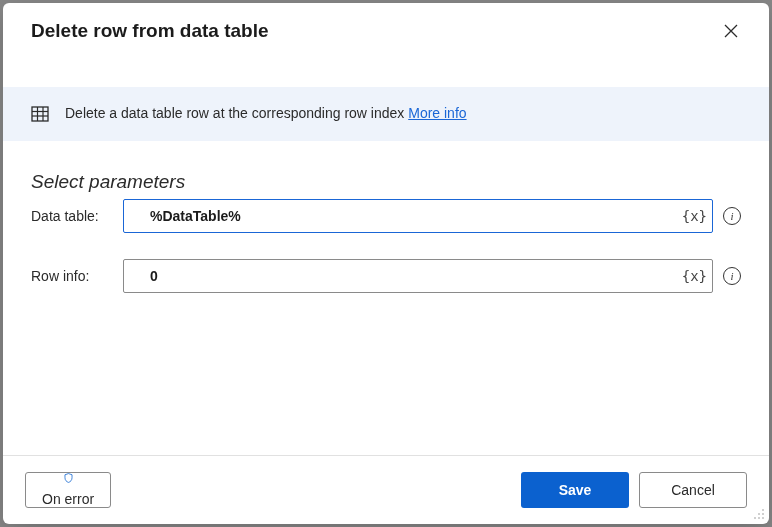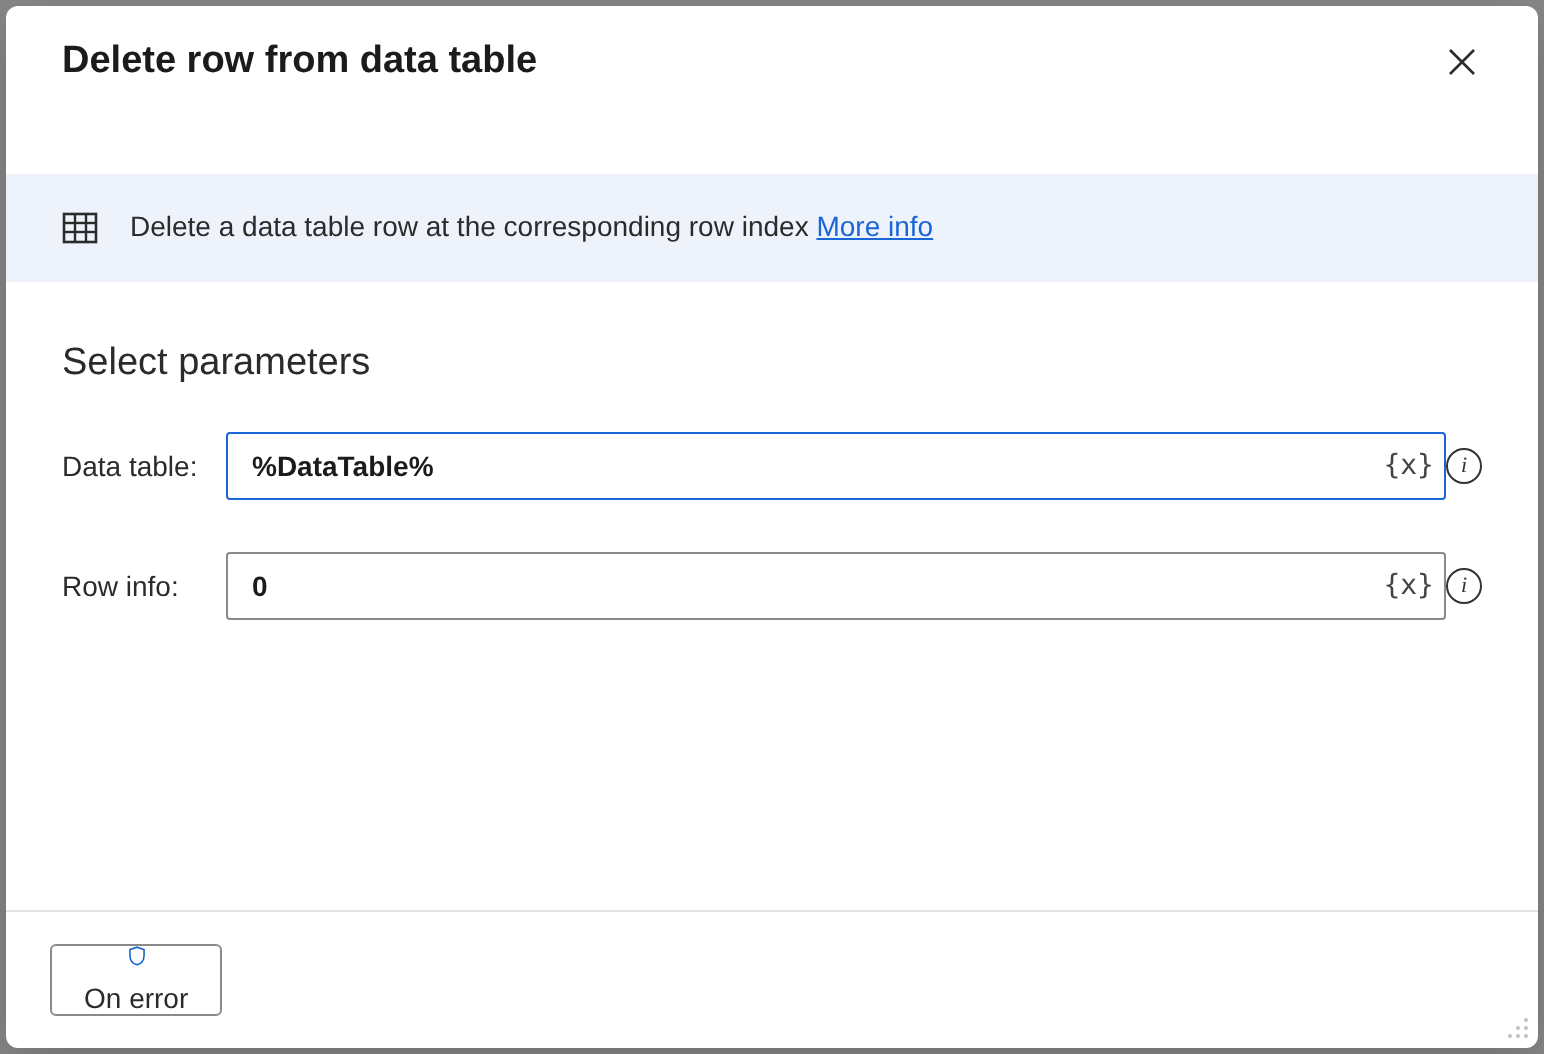--- a/index.html
+++ b/index.html
@@ -53,41 +53,43 @@
   .info-bar a { color: #1a66d6; text-decoration: underline; cursor:pointer; }
   .table-icon { width:18px; height:18px; flex-shrink:0; color:#2b2b2b; }
   .body {
     padding: 30px 28px 10px 28px;
     flex: 1;
   }
   .section-title {
     font-size: 19px;
     font-weight: 400;
     color: #2b2b2b;
-    margin-bottom: 23px;
+    margin-bottom: 6px;
+    font-style: italic;
   }
   .param-row {
     display: flex;
     align-items: center;
     margin-bottom: 26px;
+    gap: 10px;
   }
   .param-label {
     width: 82px;
     font-size: 14px;
     color: #2b2b2b;
     flex-shrink:0;
   }
   .input-wrap {
     flex: 1;
     position: relative;
   }
   .param-input {
     width: 100%;
     height: 34px;
-    padding: 0 34px 0 12px;
+    padding: 0 34px 0 26px;
     font-size: 14px;
     font-weight: 600;
     color: #1b1b1b;
     border: 1px solid #8a8a8a;
     border-radius: 2px;
     outline: none;
     font-family: inherit;
   }
   .param-input.focused {
     border: 1.5px solid #1a66d6;
@@ -204,20 +206,24 @@
     </div>
   </div>
 
   <div class="footer">
     <button class="on-error-btn">
       <svg class="shield-icon" viewBox="0 0 15 17">
         <path d="M7.5 1 L13.5 3 V8 C13.5 12 11 15 7.5 16 C4 15 1.5 12 1.5 8 V3 Z" fill="none" stroke="currentColor" stroke-width="1.3"></path>
       </svg>
       <span>On error</span>
     </button>
+    <div class="footer-right">
+      <button class="btn btn-primary">Save</button>
+      <button class="btn btn-secondary">Cancel</button>
+    </div>
   </div>
 
   <svg class="resize-grip" viewBox="0 0 14 14">
     <circle cx="12" cy="4" r="1" fill="#666"></circle>
     <circle cx="8" cy="8" r="1" fill="#666"></circle>
       <circle cx="12" cy="8" r="1" fill="#666"></circle>
     <circle cx="4" cy="12" r="1" fill="#666"></circle>
       <circle cx="8" cy="12" r="1" fill="#666"></circle>
       <circle cx="12" cy="12" r="1" fill="#666"></circle>
   </svg>

